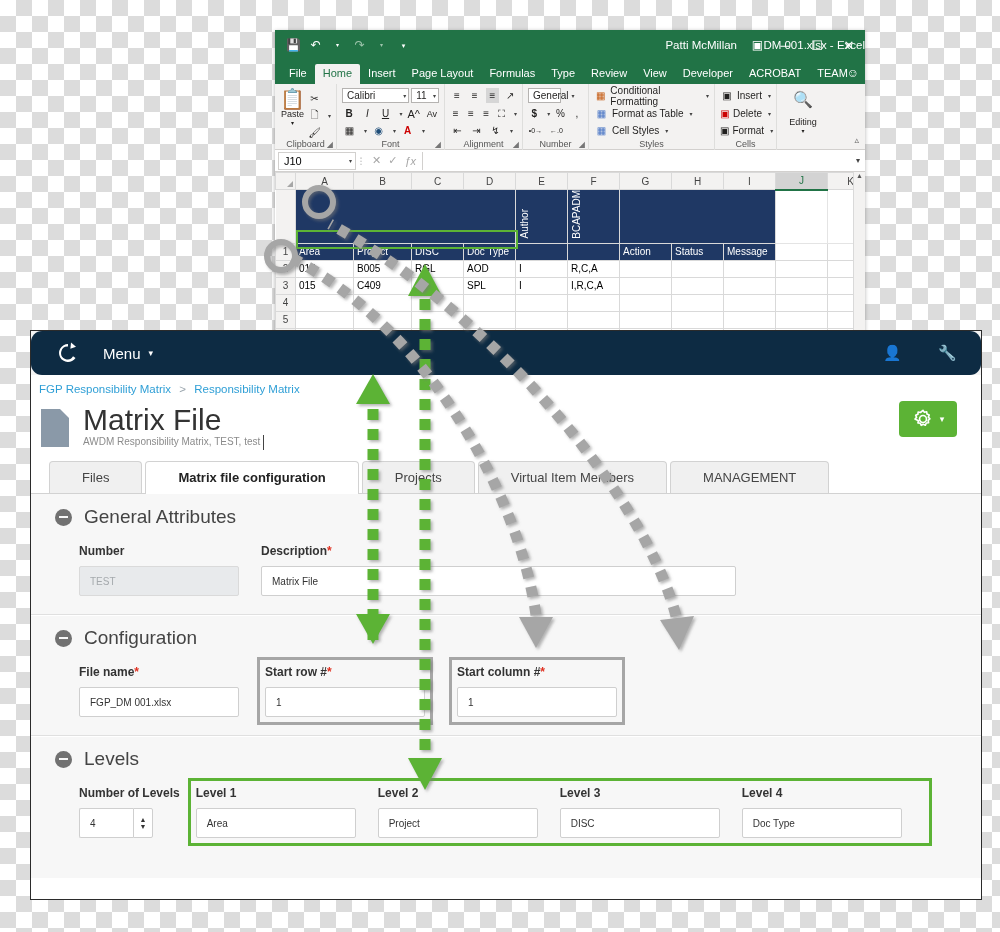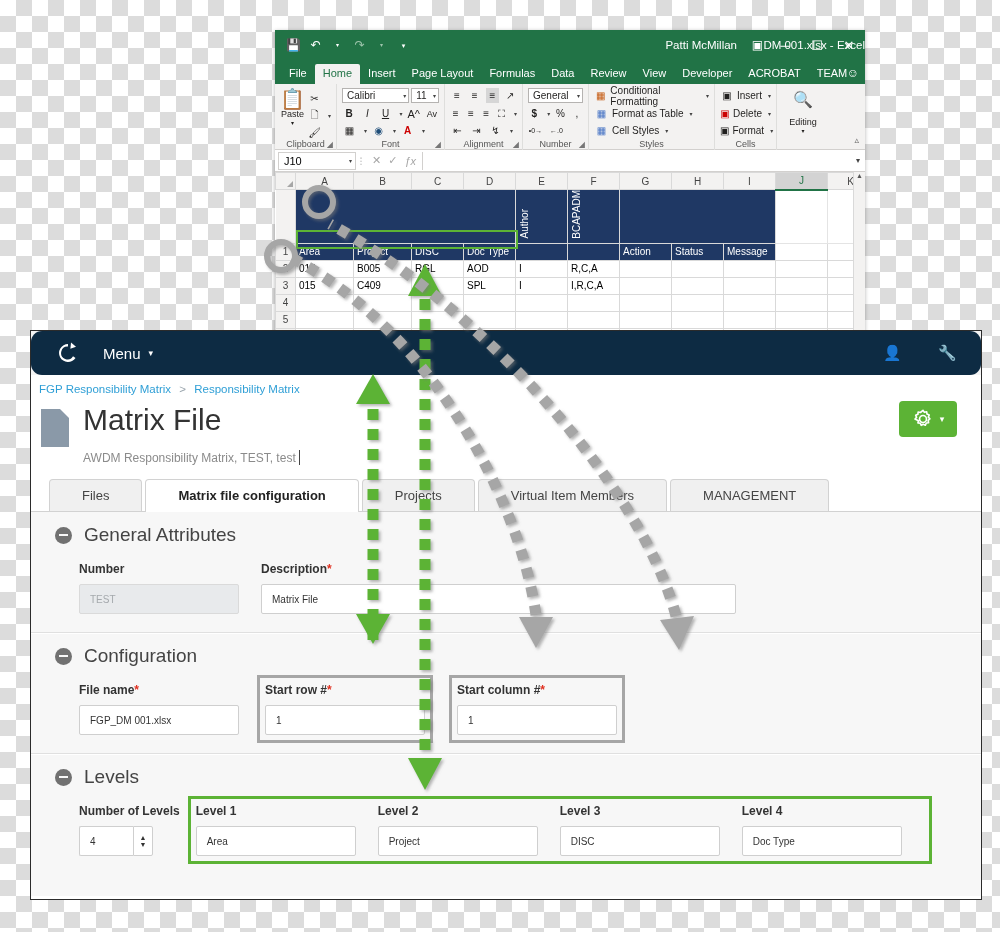--- a/index.html
+++ b/index.html
@@ -135,21 +135,21 @@
 
   .app-body { background: #fff; height: 526px; position: relative; }
   .breadcrumb { padding: 8px 0 4px 8px; font-size: 11.5px; color: #2f9fd6; }
   .bc-sep { color: #9aa5ad; margin: 0 5px; }
   .title-row { display: flex; align-items: flex-start; padding: 4px 0 0 10px; position: relative; }
   .doc-icon { width: 28px; height: 38px; background: #8a99a8; position: relative; margin-top: 6px; }
   .doc-icon:after { content:""; position:absolute; right:0; top:0; border-top:9px solid #fff;
                     border-left:9px solid transparent;}
   .title-block { margin-left: 14px; }
   .page-title { font-size: 30px; font-weight: normal; color: #333; line-height: 1.1; }
-  .page-sub { font-size: 12px; color: #8b8b8b; margin-top: 15px; position:relative; }
+  .page-sub { font-size: 10px; color: #8b8b8b; margin-top: 0; position:relative; }
   .page-sub:after{content:""; position:absolute; right:-4px; top:-1px; width:1px; height:15px; background:#444;}
   .gear-btn { position: absolute; right: 24px; top: 2px; background: #5cb335; border-radius: 4px;
               width: 58px; height: 36px; display: flex; align-items: center; justify-content: center;
               gap: 6px; color: #fff; }
   .gear-caret { font-size: 9px; }
 
   .tabs { display: flex; align-items: flex-end; margin: 14px 0 0 18px; position: relative; z-index:2; }
   .tab { background: #f0f0f0; border: 1px solid #d2d2d2; border-bottom: none;
          border-radius: 4px 4px 0 0; padding: 8px 32px; font-size: 13px; color: #444;
          margin-right: 3px; }
@@ -208,21 +208,21 @@
         <div class="win-btn close">✕</div>
       </div>
     </div>
 
     <div class="excel-tabs">
       <div class="xtab">File</div>
       <div class="xtab active">Home</div>
       <div class="xtab">Insert</div>
       <div class="xtab">Page Layout</div>
       <div class="xtab">Formulas</div>
-      <div class="xtab">Data</div>
+      <div class="xtab">Type</div>
       <div class="xtab">Review</div>
       <div class="xtab">View</div>
       <div class="xtab">Developer</div>
       <div class="xtab">ACROBAT</div>
       <div class="xtab">TEAM</div>
       <div class="tellme">
         
         
       </div>
       <div class="xtab-share">☺</div>
@@ -304,21 +304,21 @@
           <span class="btn-sq">⇥</span>
           <span class="btn-sq">↯</span>
           <span class="caret">▾</span>
         </div>
         <div class="rgroup-label">Alignment</div>
         <div class="rgroup-dlg">◢</div>
       </div>
 
       <div class="rgroup" style="width:66px">
         <div class="rrow">
-          <div class="combo" style="width:55px">
+          <div class="combo" style="width:33px">
             <span>General</span>
               <span class="caret">▾</span>
           </div>
         </div>
         <div class="rrow" style="gap:4px;padding-top:2px">
           <span class="btn-sq" style="font-weight:bold">$</span>
           <span class="caret">▾</span>
           <span class="btn-sq">%</span>
           <span class="btn-sq">,</span>
         </div>

